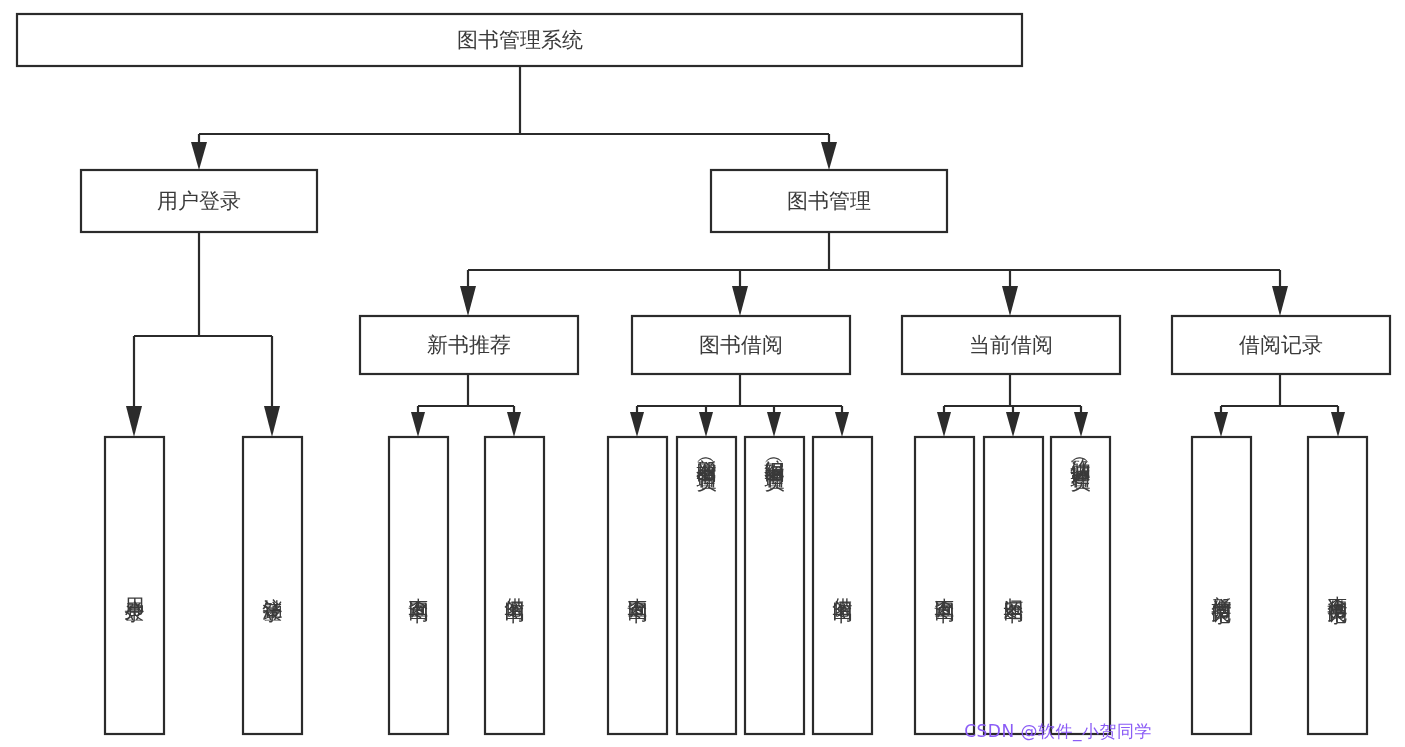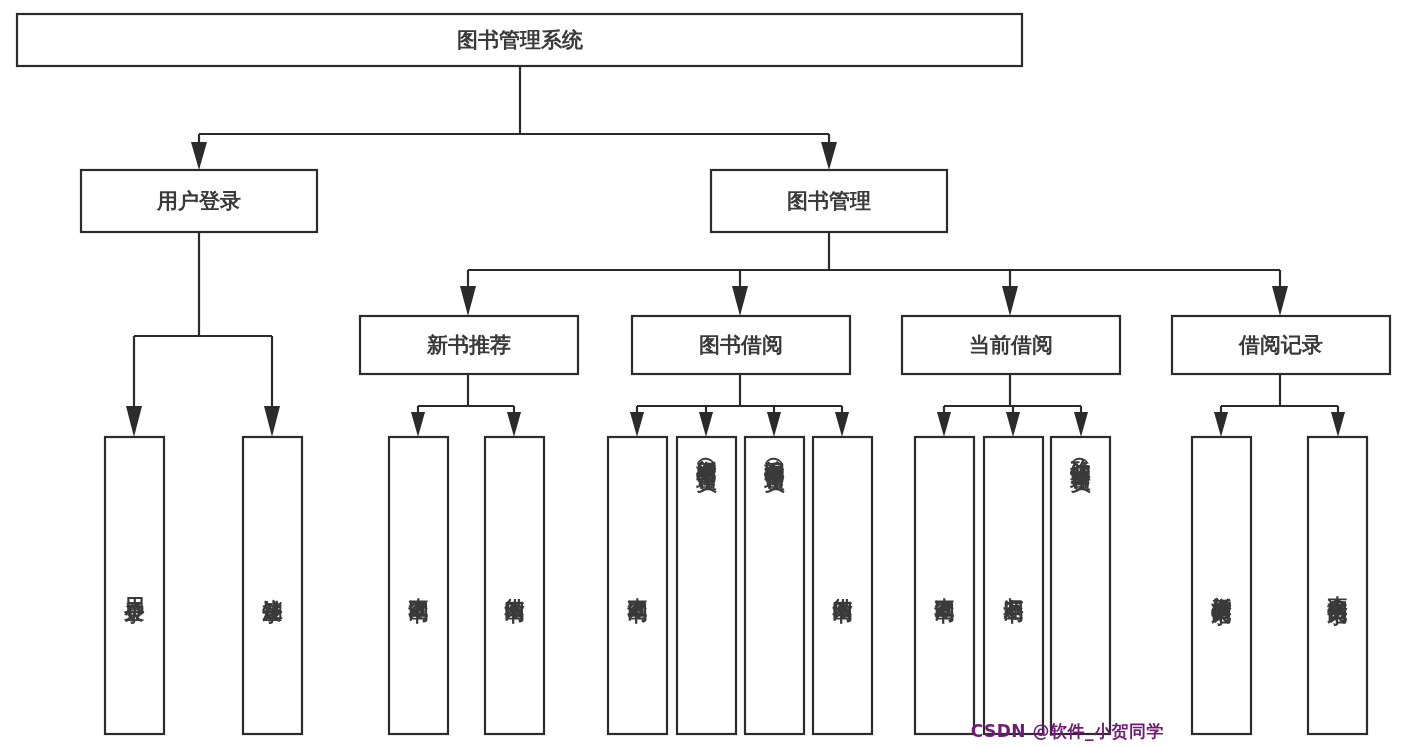--- a/index.html
+++ b/index.html
@@ -11,21 +11,20 @@
     width: 1405px;
     height: 747px;
     font-family: "DejaVu Sans", "Liberation Sans", sans-serif;
     overflow: hidden;
   }
   #diagram-root {
     position: relative;
     width: 1172px;
     height: 747px;
     background: #ffffff;
-    font-weight: bold;
   }
   svg.canvas {
     position: absolute;
     left: 0;
     top: 0;
     width: 1405px;
     height: 747px;
   }
   .node-box {
     fill: #ffffff;
@@ -61,25 +60,25 @@
     display: flex;
     align-items: center;
     justify-content: center;
     text-align: center;
     white-space: nowrap;
     pointer-events: none;
     user-select: none;
   }
   .watermark {
     position: absolute;
-    right: 8px;
+    right: 20px;
     bottom: 4px;
     font-family: "DejaVu Sans", "Liberation Sans", sans-serif;
     font-size: 17px;
-    color: #701a75;
+    color: #8b5cf6;
     letter-spacing: 0.5px;
     white-space: nowrap;
   }
 </style>
 </head>
 <body>
 
 <div id="diagram-root">
 
   <svg class="canvas" viewBox="0 0 1405 747">

